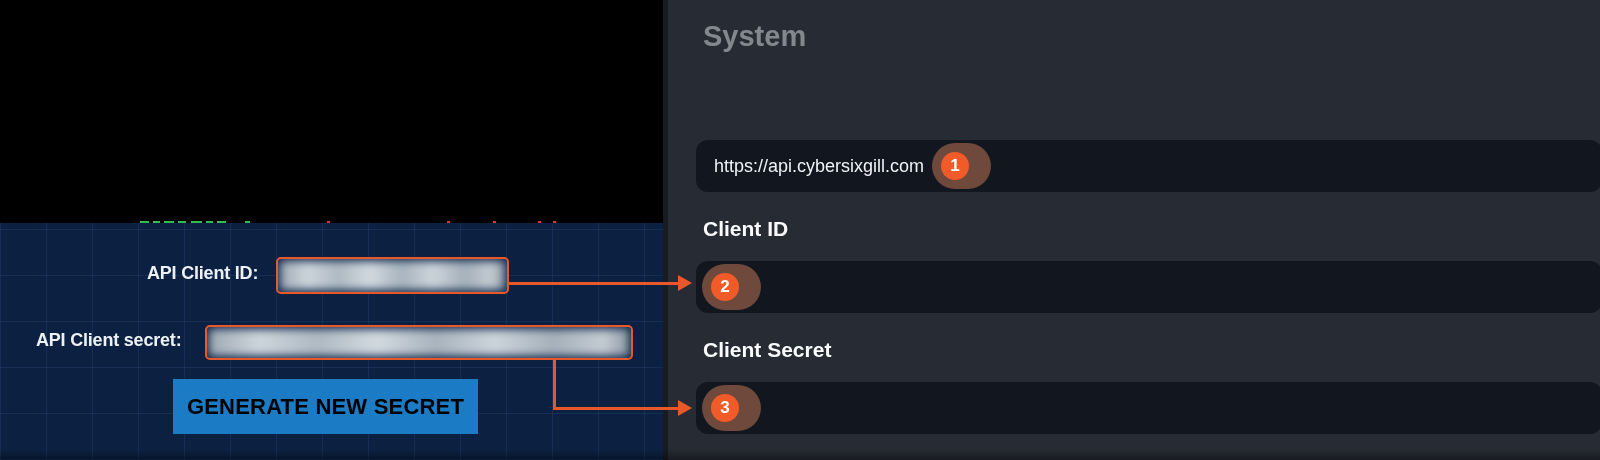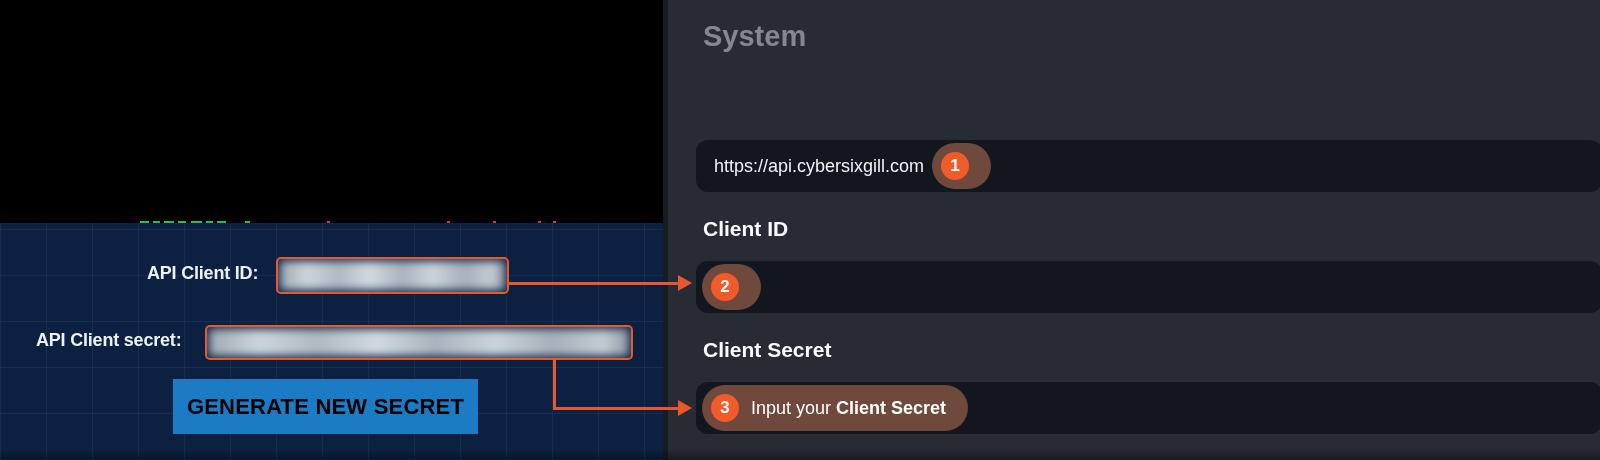--- a/index.html
+++ b/index.html
@@ -128,21 +128,20 @@
     <div class="input-box in2">
       <span class="hint-pill">
         <span class="badge-circle">2</span>
       </span>
     </div>
 
     <div class="section-label sl3">Client Secret</div>
     <div class="input-box in3">
       <span class="hint-pill">
         <span class="badge-circle">3</span>
-        <span class="hint-text"><span>Input your </span><span class="bold">Client Secret</span></span>
       </span>
     </div>
   </div>
 
   <div class="connector conn1-h"></div>
   <div class="arrow-head ah1"></div>
   <div class="connector conn2-v"></div>
   <div class="connector conn2-h"></div>
   <div class="arrow-head ah2"></div>
 

